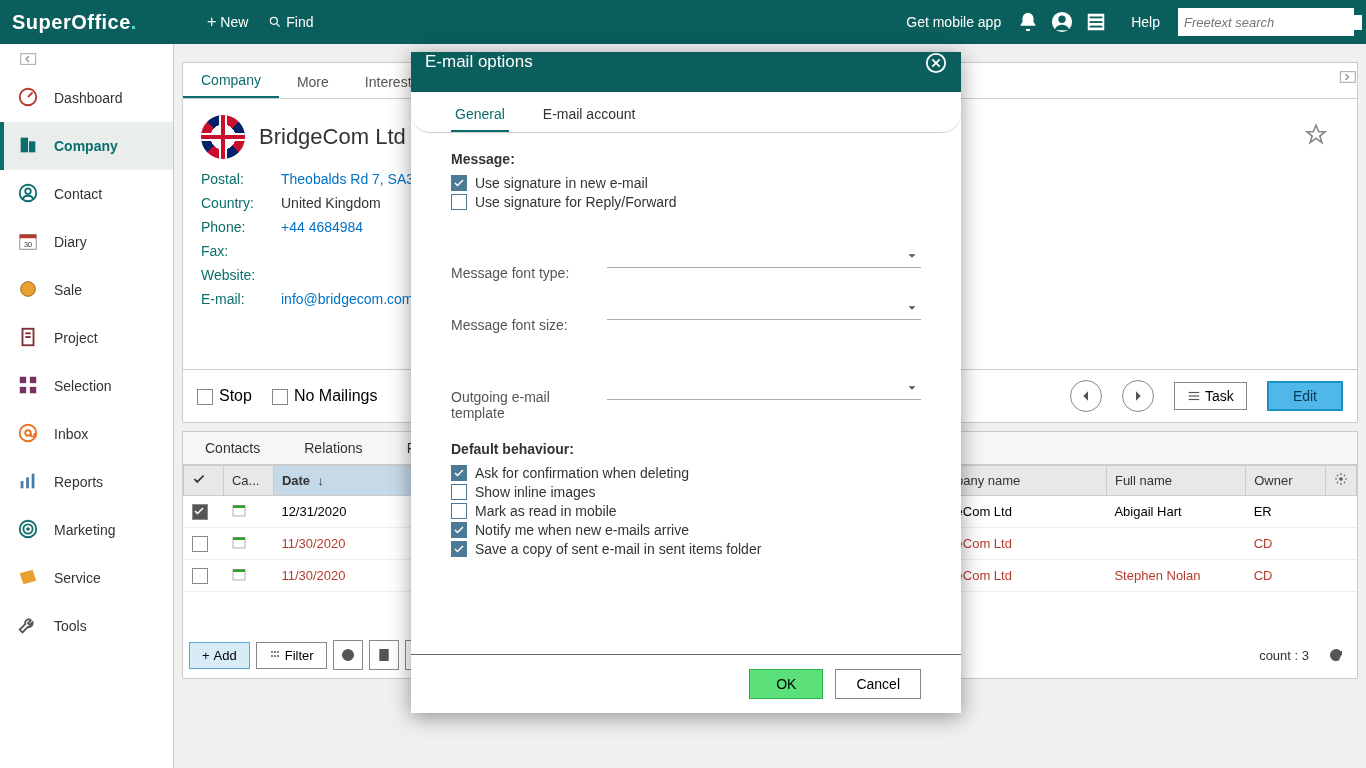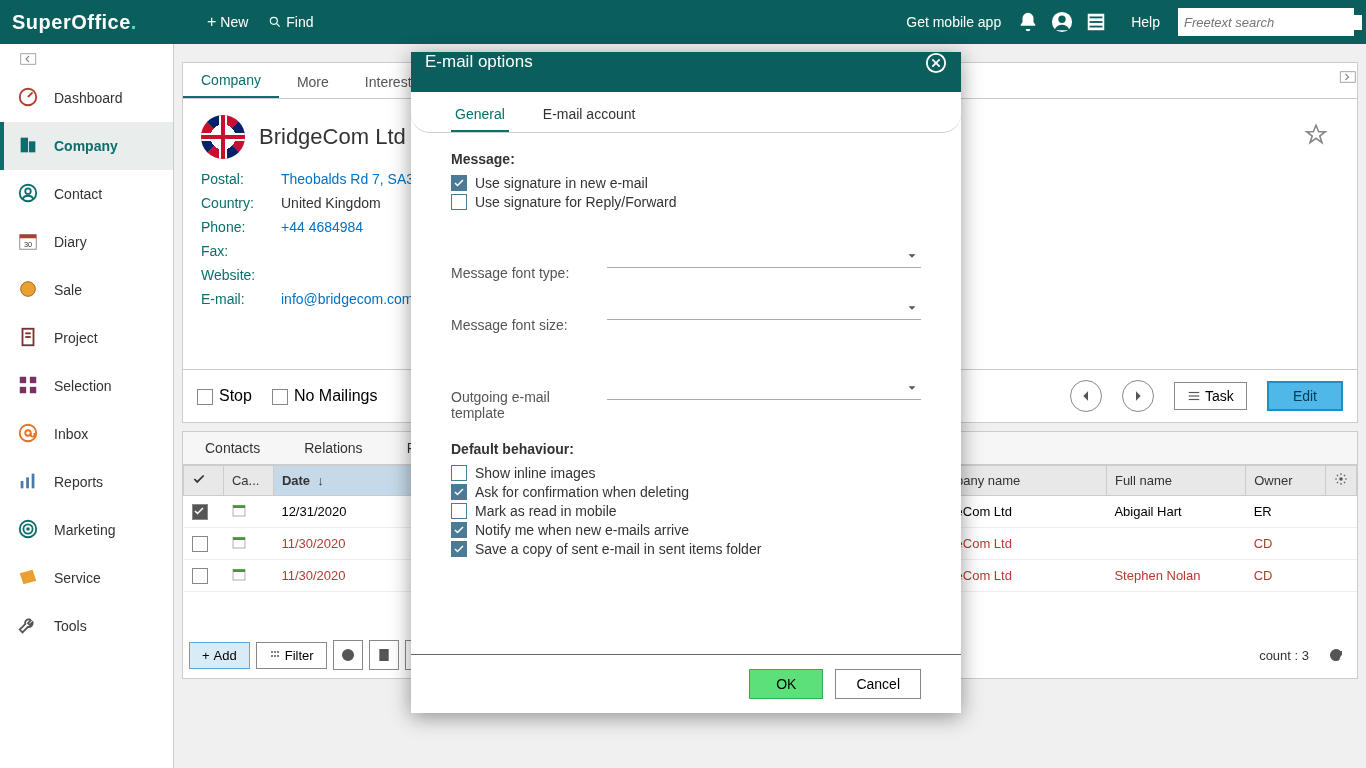--- a/index.html
+++ b/index.html
@@ -503,33 +503,33 @@
         <span class="field-label">Outgoing e-mail template</span>
         <div class="field-input">
           <span class="chevron-down"><svg viewBox="0 0 24 24">
               <path d="M6 9l6 6 6-6z"></path>
             </svg></span>
         </div>
       </div>
     <div class="spacer-v"></div>
     <div class="section-title">Default behaviour:</div>
     <div class="opt-row">
-        <span class="checkbox"></span>
-        <span>Show inline images</span>
-      </div>
-    <div class="opt-row">
         <span class="checkbox checked">
           <svg viewBox="0 0 24 24">
             <path d="M4 12l5 5 11-11"></path>
           </svg>
         </span>
         <span>Ask for confirmation when deleting</span>
       </div>
     <div class="opt-row">
         <span class="checkbox"></span>
+        <span>Show inline images</span>
+      </div>
+    <div class="opt-row">
+        <span class="checkbox"></span>
         <span>Mark as read in mobile</span>
       </div>
     <div class="opt-row">
         <span class="checkbox checked">
           <svg viewBox="0 0 24 24">
             <path d="M4 12l5 5 11-11"></path>
           </svg>
         </span>
         <span>Notify me when new e-mails arrive</span>
       </div>

